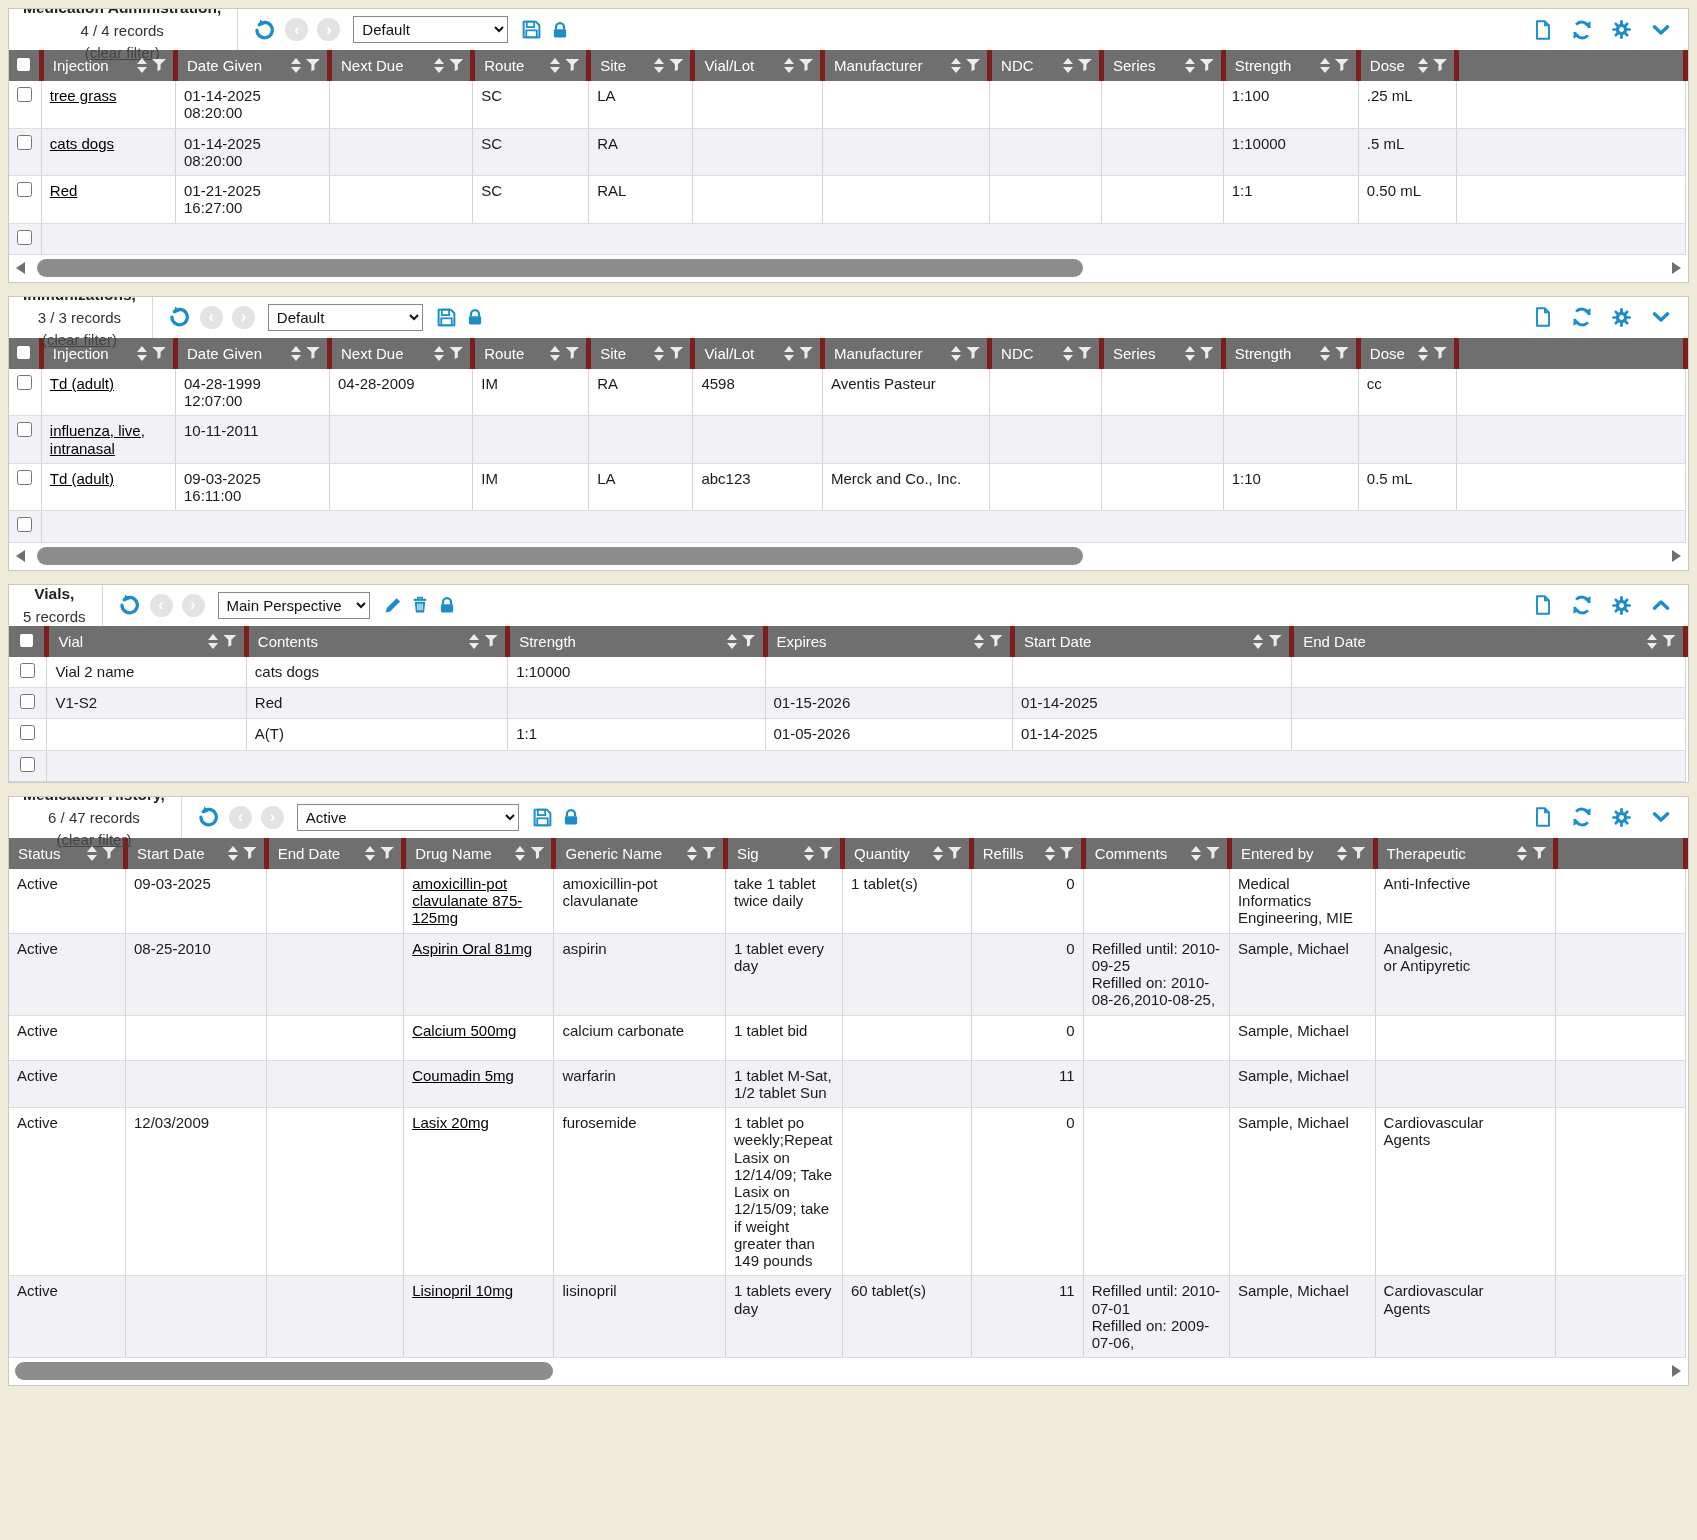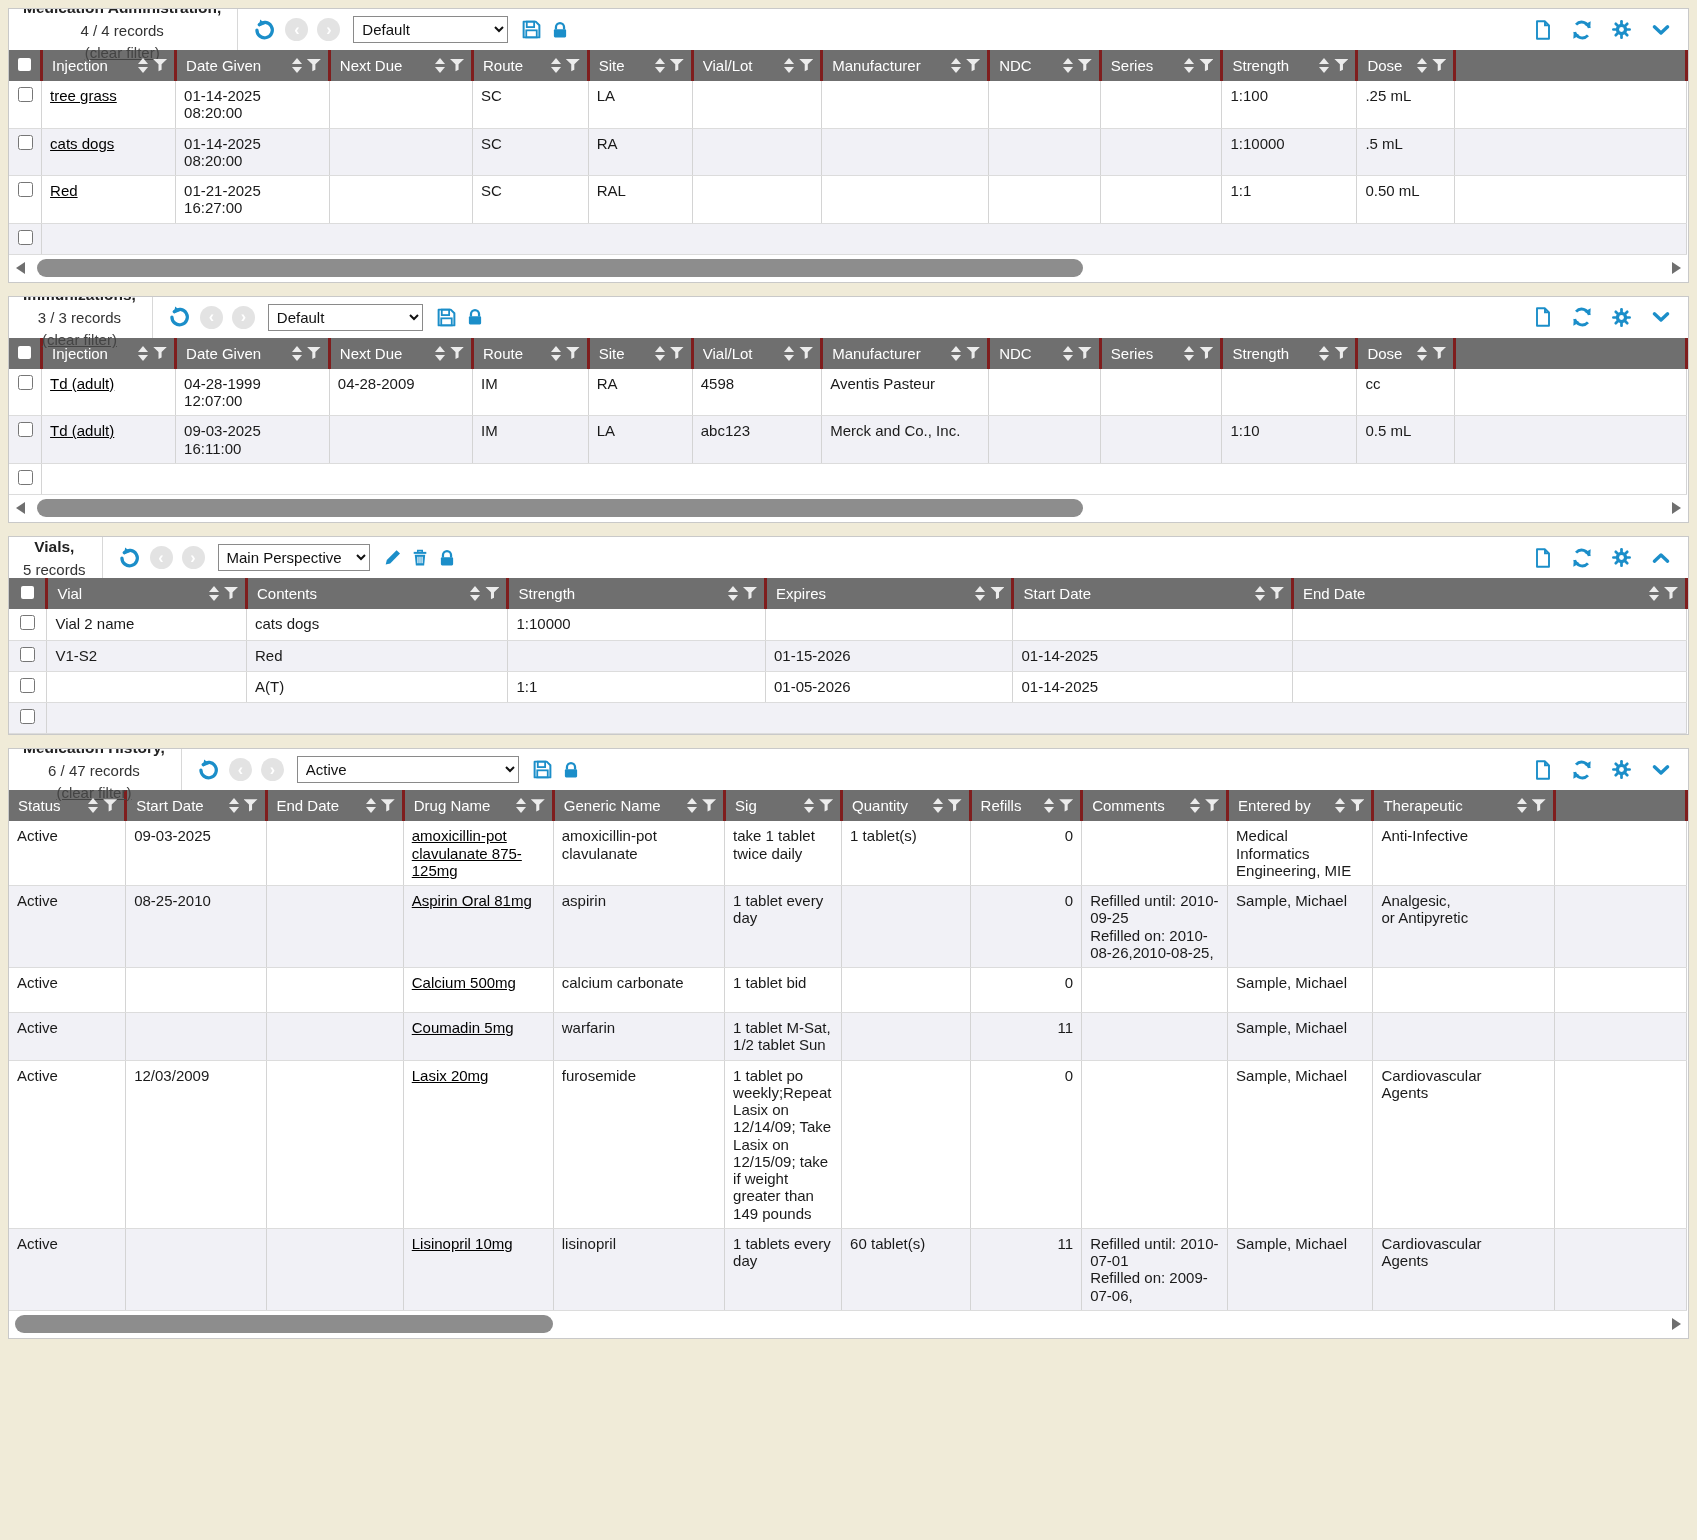--- a/index.html
+++ b/index.html
@@ -31,21 +31,21 @@
   .persp-select {
     height:27px; border:1px solid #8a8a8a; background:#fff; color:#111;
     font-family:"Liberation Sans", sans-serif; font-size:15px; padding:0 4px; margin:0 4px;
   }
   .actions { margin-left:auto; display:flex; align-items:center; gap:18px; padding-right:16px; }
   
   .table-viewport { width:1679px; overflow:hidden; }
   table { border-collapse:collapse; table-layout:fixed; }
   thead th {
     background:#6f6f6f; color:#fff; font-weight:normal; font-size:15px;
-    height:31px; text-align:left; border-right:3px solid #7f1d1d; padding:0;
+    height:31px; text-align:left; border-right:5px solid #7f1d1d; padding:0;
   }
   .th-inner { display:flex; align-items:center; gap:5px; padding:0 7px 0 9px; }
   .th-label { flex:1 1 auto; overflow:hidden; white-space:nowrap; }
   .sort { display:flex; flex-direction:column; gap:3px; cursor:pointer; }
   .tri-up { width:0; height:0; border-left:5px solid transparent; border-right:5px solid transparent; border-bottom:6px solid #ececec; }
   .tri-down { width:0; height:0; border-left:5px solid transparent; border-right:5px solid transparent; border-top:6px solid #ececec; }
   .funnel { width:14px; height:13px; background:#ececec; cursor:pointer;
     clip-path:polygon(0 0,100% 0,61% 40%,61% 82%,39% 95%,39% 40%); }
   tbody td {
     border-right:1px solid #d4d4d4; border-bottom:1px solid #dcdcdc;
@@ -569,20 +569,35 @@
             <td>4598</td>
             <td>Aventis Pasteur</td>
             <td></td>
             <td></td>
             <td></td>
             <td>cc</td>
             <td></td>
           </tr>
           <tr>
             <td class="cb-col"><input type="checkbox" style=""></td>
+            <td><a>influenza, live, intranasal</a></td>
+            <td>10-11-2011</td>
+            <td></td>
+            <td></td>
+            <td></td>
+            <td></td>
+            <td></td>
+            <td></td>
+            <td></td>
+            <td></td>
+            <td></td>
+            <td></td>
+          </tr>
+          <tr>
+            <td class="cb-col"><input type="checkbox" style=""></td>
             <td><a>Td (adult)</a></td>
             <td>09-03-2025 16:11:00</td>
             <td></td>
             <td>IM</td>
             <td>LA</td>
             <td>abc123</td>
             <td>Merck and Co., Inc.</td>
             <td></td>
             <td></td>
             <td>1:10</td>

